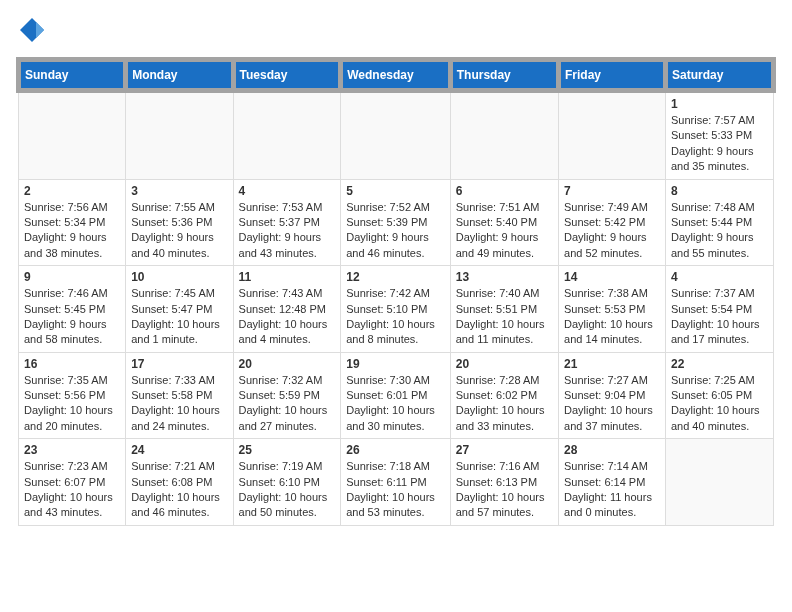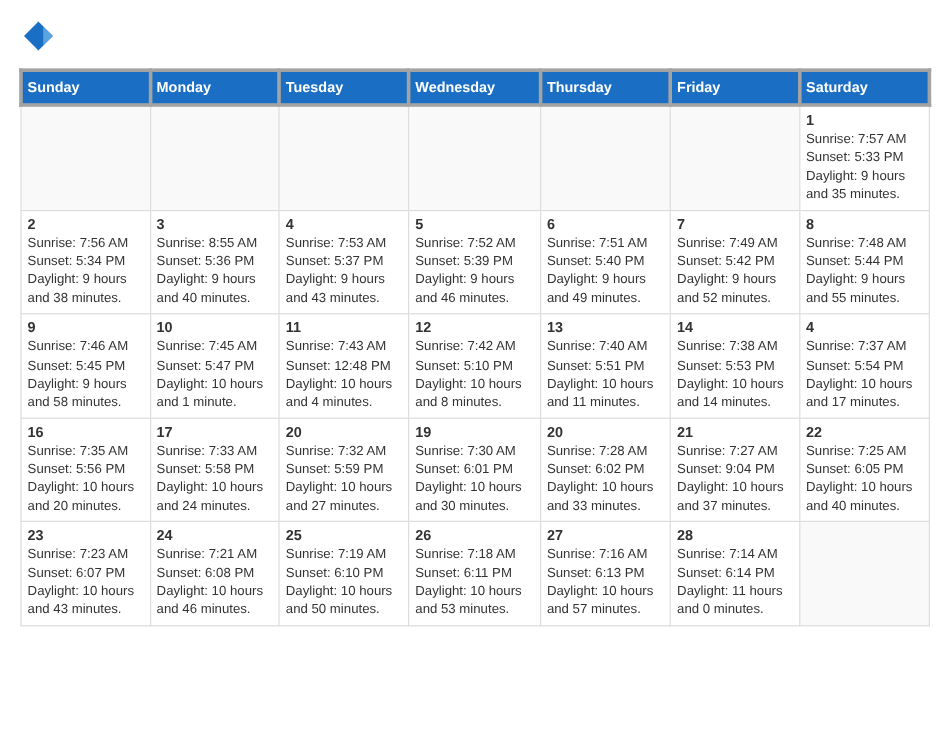--- a/index.html
+++ b/index.html
@@ -52,21 +52,21 @@
       border-collapse: collapse;
       border: 1px solid #ccc;
     }
     .calendar th {
       background: #1a6fc4;
       color: #fff;
       font-size: 12px;
       font-weight: bold;
       padding: 6px 4px;
       text-align: left;
-      border: 3px solid #a3a3a3;
+      border: 5px solid #a3a3a3;
     }
     .calendar td {
       vertical-align: top;
       padding: 4px 5px;
       font-size: 10px;
       color: #333;
       border: 1px solid #ddd;
       width: 113px;
       min-height: 80px;
       background: #fff;
@@ -139,21 +139,21 @@
       </tr>
       <tr class="week-row">
         <td>
           <span class="day-num">2</span>
           <div class="day-info">Sunrise: 7:56 AM
 Sunset: 5:34 PM
 Daylight: 9 hours and 38 minutes.</div>
         </td>
         <td>
           <span class="day-num">3</span>
-          <div class="day-info">Sunrise: 8:55 AM
+          <div class="day-info">Sunrise: 7:55 AM
 Sunset: 5:36 PM
 Daylight: 9 hours and 40 minutes.</div>
         </td>
         <td>
           <span class="day-num">4</span>
           <div class="day-info">Sunrise: 7:53 AM
 Sunset: 5:37 PM
 Daylight: 9 hours and 43 minutes.</div>
         </td>
         <td>

